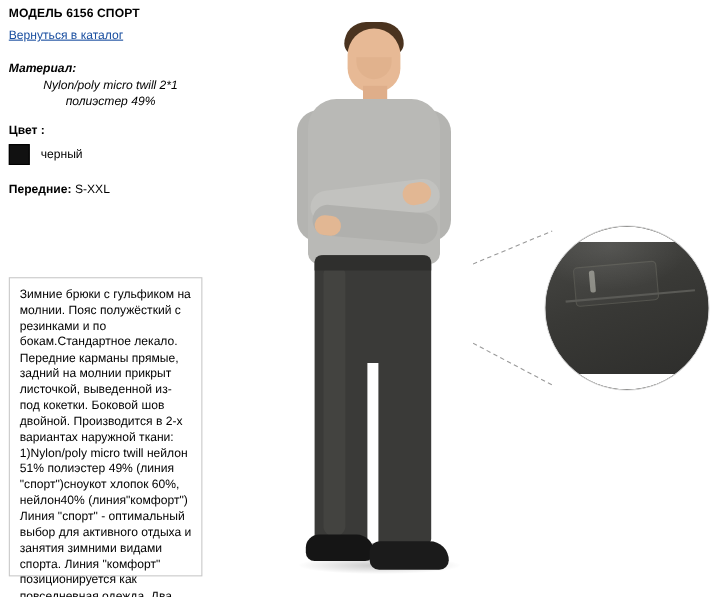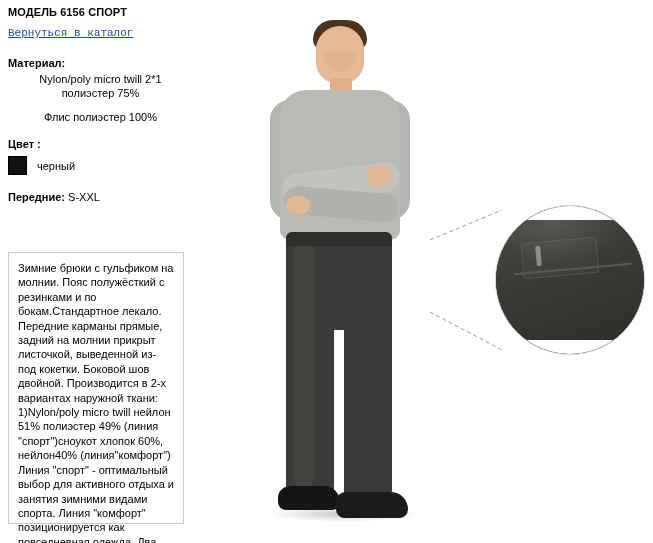--- a/index.html
+++ b/index.html
@@ -35,24 +35,24 @@
     margin: 0 0 8px 0;
     color: #000;
   }
   .back-link {
     display: inline-block;
     font-size: 11px;
     color: #1a4fa0;
     text-decoration: underline;
     margin-bottom: 18px;
     cursor: pointer;
-    font-family: Liberation Mono, monospace;
   }
   .spec-block {
     margin-bottom: 10px;
+    font-style: italic;
   }
   .spec-head {
     font-weight: bold;
     font-size: 11px;
     margin-bottom: 3px;
   }
   .spec-line {
     font-size: 11px;
     line-height: 14px;
     text-align: center;
@@ -355,25 +355,24 @@
 
 <div class="page">
 
   <div class="left-col">
     <div class="title">МОДЕЛЬ 6156 СПОРТ</div>
     <a class="back-link">Вернуться в каталог</a>
 
     <div class="spec-block">
       <div class="spec-head">Материал:</div>
       <div class="spec-line">Nylon/poly micro twill 2*1</div>
-      <div class="spec-line">полиэстер 75%</div>
+      <div class="spec-line">полиэстер 49%</div>
     </div>
 
     <div class="spec-block">
-      <div class="spec-line">Флис полиэстер 100%</div>
     </div>
 
     <div class="color-head">Цвет :</div>
     <div class="color-row">
       <span class="swatch" style="background: rgb(17, 17, 17);"></span>
       <span class="swatch-label">черный</span>
     </div>
 
     <div class="sizes-line">
       <b>Передние:</b>

